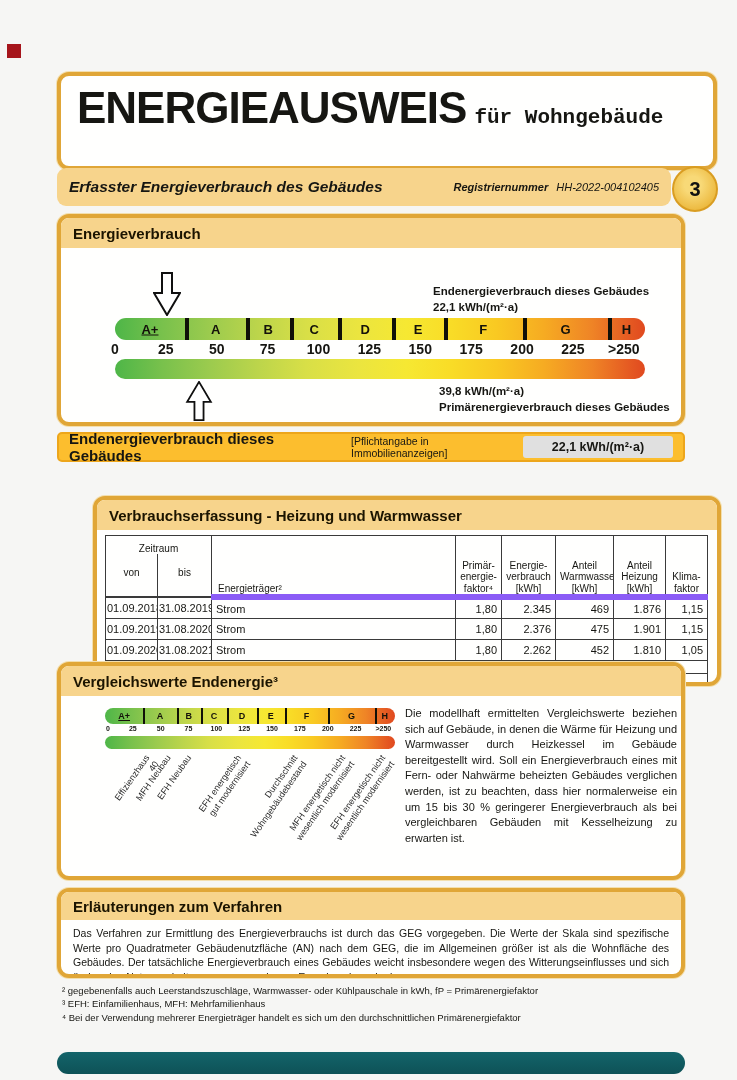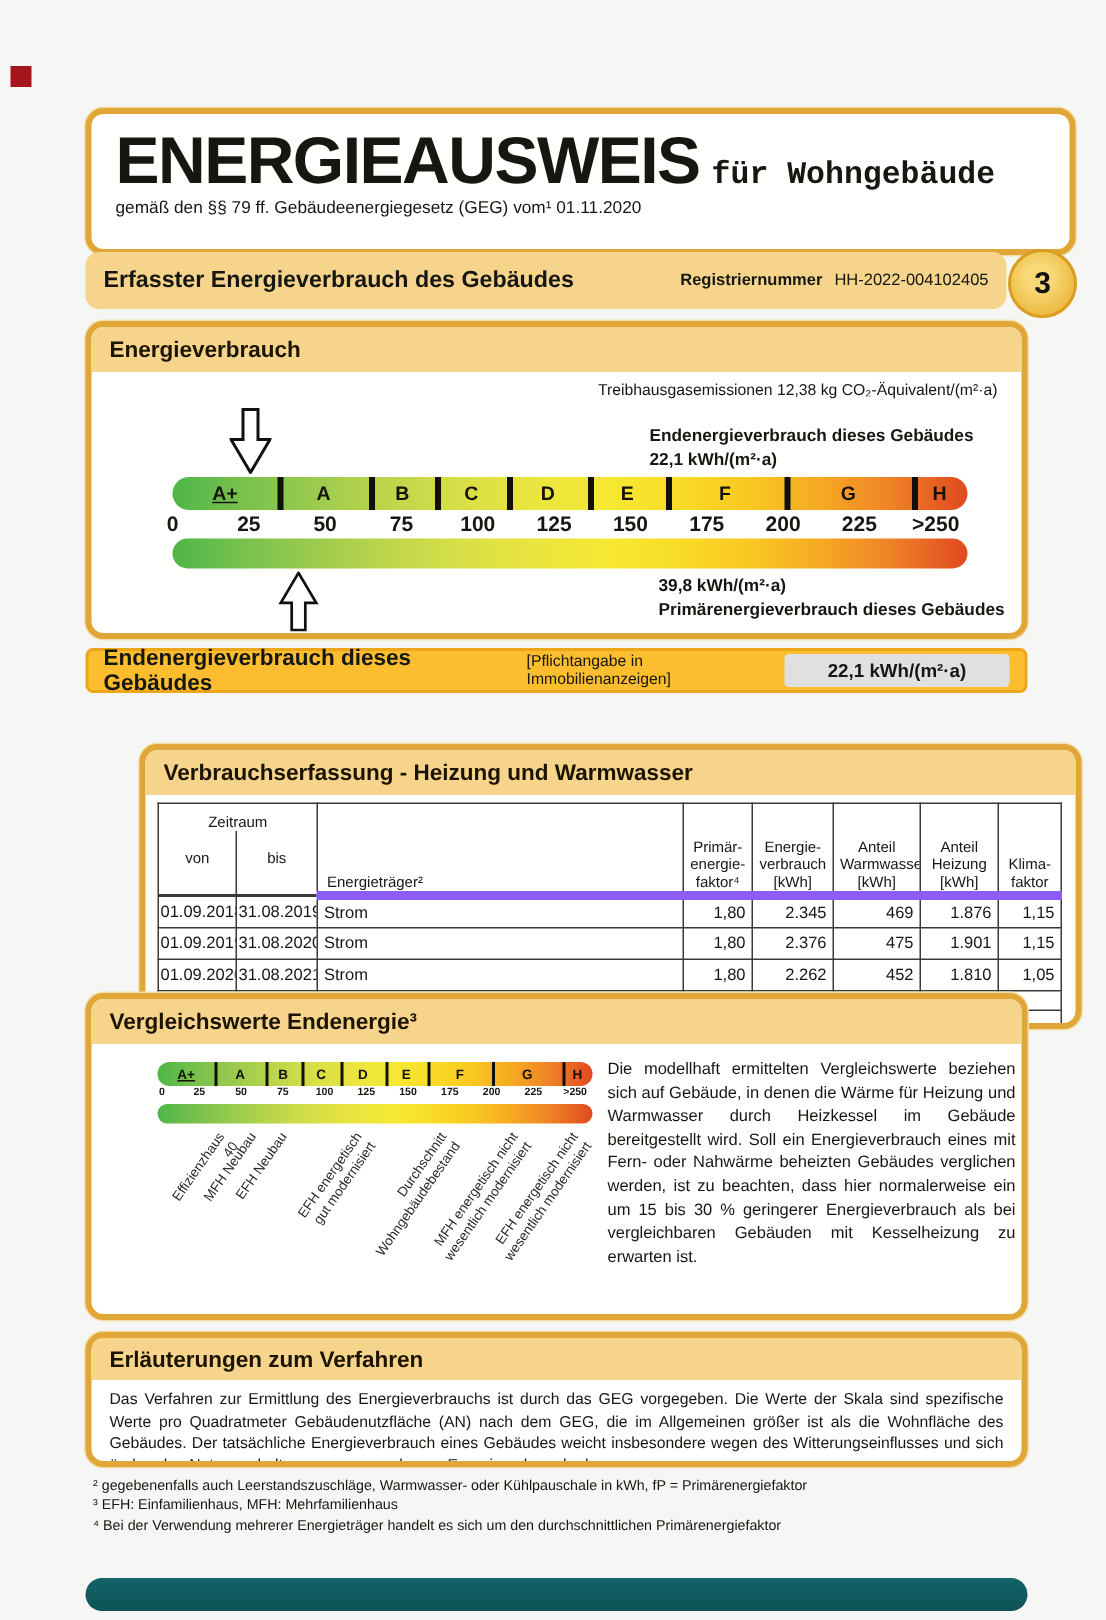--- a/index.html
+++ b/index.html
@@ -15,21 +15,21 @@
   .gold-box{background:#fffffe;border:4px solid #e0a637;border-radius:12px;box-shadow:0 0 0 1px #f3dfae;overflow:hidden;}
   .strip{background:#f7d48c;height:30px;display:flex;align-items:center;padding:0 12px;font-weight:bold;font-size:15px;color:#1b1400;}
 
   
   #title-box{left:57px;top:72px;width:620px;height:80px;padding:10px 16px 0 16px;}
   #main-title{font-size:44px;font-weight:bold;letter-spacing:-1px;line-height:1.0;display:inline;}
   #main-subtitle{font-size:21px;font-weight:bold;margin-left:8px;font-family:Liberation Mono, monospace;}
   #law-line{font-size:11.5px;margin-top:3px;}
 
   
-  #section-bar{left:57px;top:168px;width:590px;height:38px;background:#f7d48c;border-radius:9px;display:flex;align-items:center;padding:0 12px;}
+  #section-bar{left:57px;top:168px;width:590px;height:38px;background:#f7d48c;border-radius:9px;display:flex;align-items:center;padding:0 12px;font-style:italic;}
   #section-bar .t{font-weight:bold;font-size:15.5px;}
   #reg{margin-left:auto;display:flex;align-items:baseline;gap:8px;font-size:11px;}
   #reg .l{font-weight:bold;}
   #page-badge{left:672px;top:166px;width:42px;height:42px;border-radius:50%;background:radial-gradient(circle at 45% 40%,#f8d977 25%,#ecb93f 75%,#dfa023 100%);border:2px solid #d99d22;display:flex;align-items:center;justify-content:center;font-size:20px;font-weight:bold;color:#111;}
 
   
   #energy-box{left:57px;top:214px;width:620px;height:204px;}
   #energy-body{position:relative;width:100%;height:174px;}
   #ghg-note{position:absolute;top:6px;right:16px;font-size:10.5px;}
   #endenergy-block{position:absolute;left:372px;top:36px;font-size:11.5px;font-weight:bold;line-height:1.35;}
@@ -100,40 +100,38 @@
 <body>
 
 <div id="page">
 
   <div id="corner-mark" class="abs"></div>
 
   <div id="title-box" class="abs gold-box">
     <div>
       <span id="main-title">ENERGIEAUSWEIS</span><span id="main-subtitle">für Wohngebäude</span>
     </div>
-    <div id="law-line">gemäß den §§ 79 ff. Gebäudeenergiegesetz (GEG) vom¹ 01.11.2020</div>
   </div>
 
   <div id="section-bar" class="abs">
     <span class="t">Erfasster Energieverbrauch des Gebäudes</span>
     <span id="reg">
       <span class="l">Registriernummer</span>
       <span>HH-2022-004102405</span>
     </span>
   </div>
   <div id="page-badge" class="abs">
     <span>3</span>
   </div>
 
   <div id="energy-box" class="abs gold-box">
     <div class="strip">
       <span>Energieverbrauch</span>
     </div>
     <div id="energy-body">
-      <div id="ghg-note">Treibhausgasemissionen 12,38 kg CO₂-Äquivalent/(m²·a)</div>
 
       <div id="endenergy-block">
         <div>Endenergieverbrauch dieses Gebäudes</div>
         <div>22,1 kWh/(m²·a)</div>
       </div>
 
       <div id="down-arrow" class="arrow">
         <svg width="28" height="44" viewBox="0 0 28 44">
             <polygon points="9,1 19,1 19,21 27,21 14,43 1,21 9,21" fill="#ffffff" stroke="#101010" stroke-width="2"></polygon>
           </svg>

